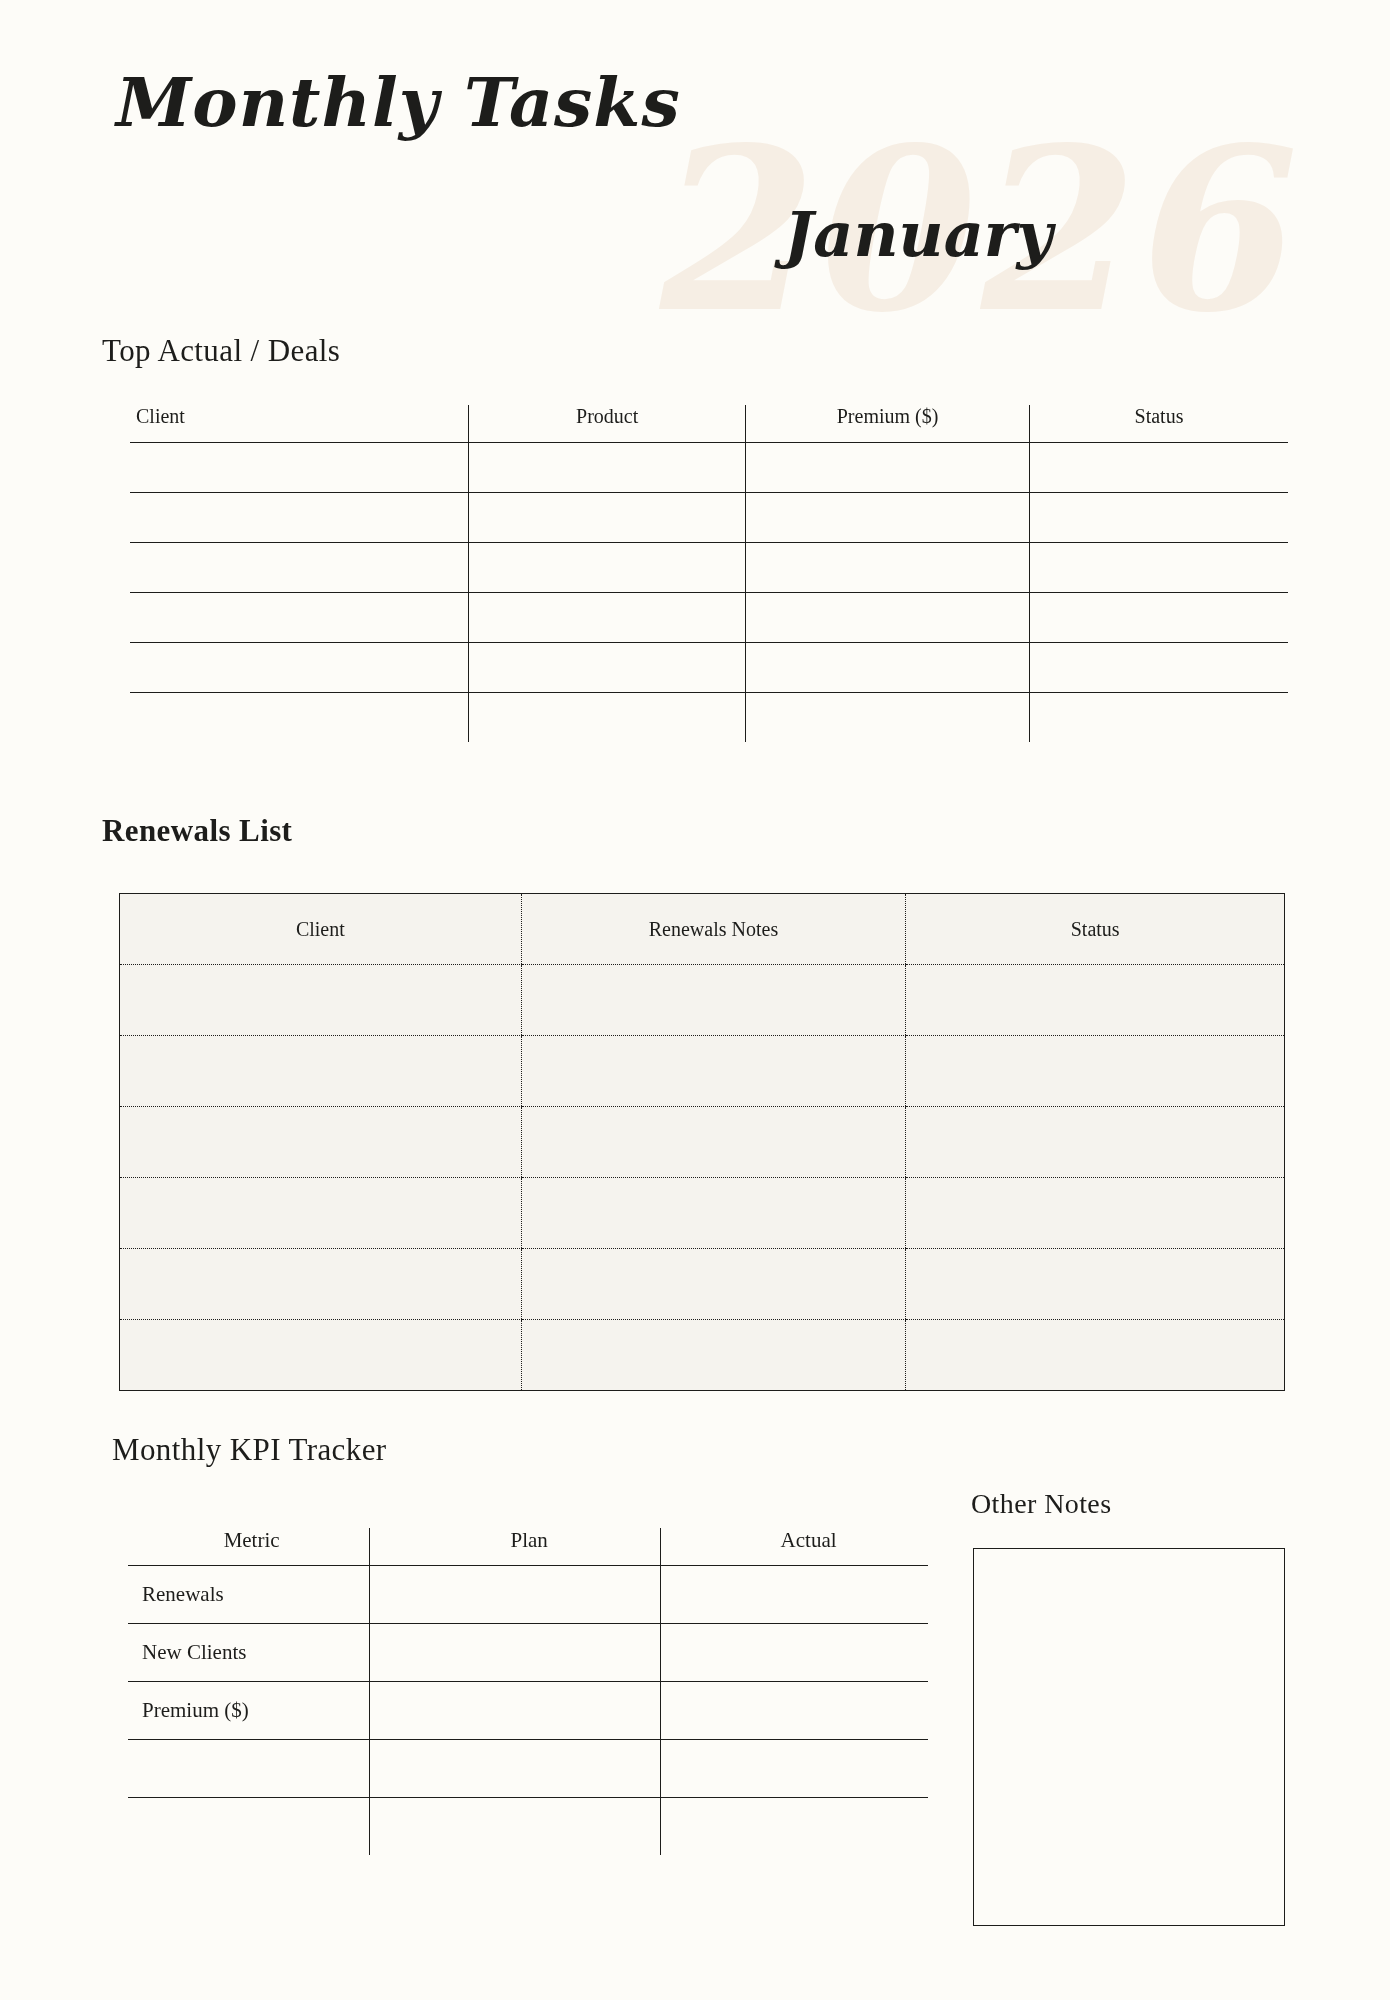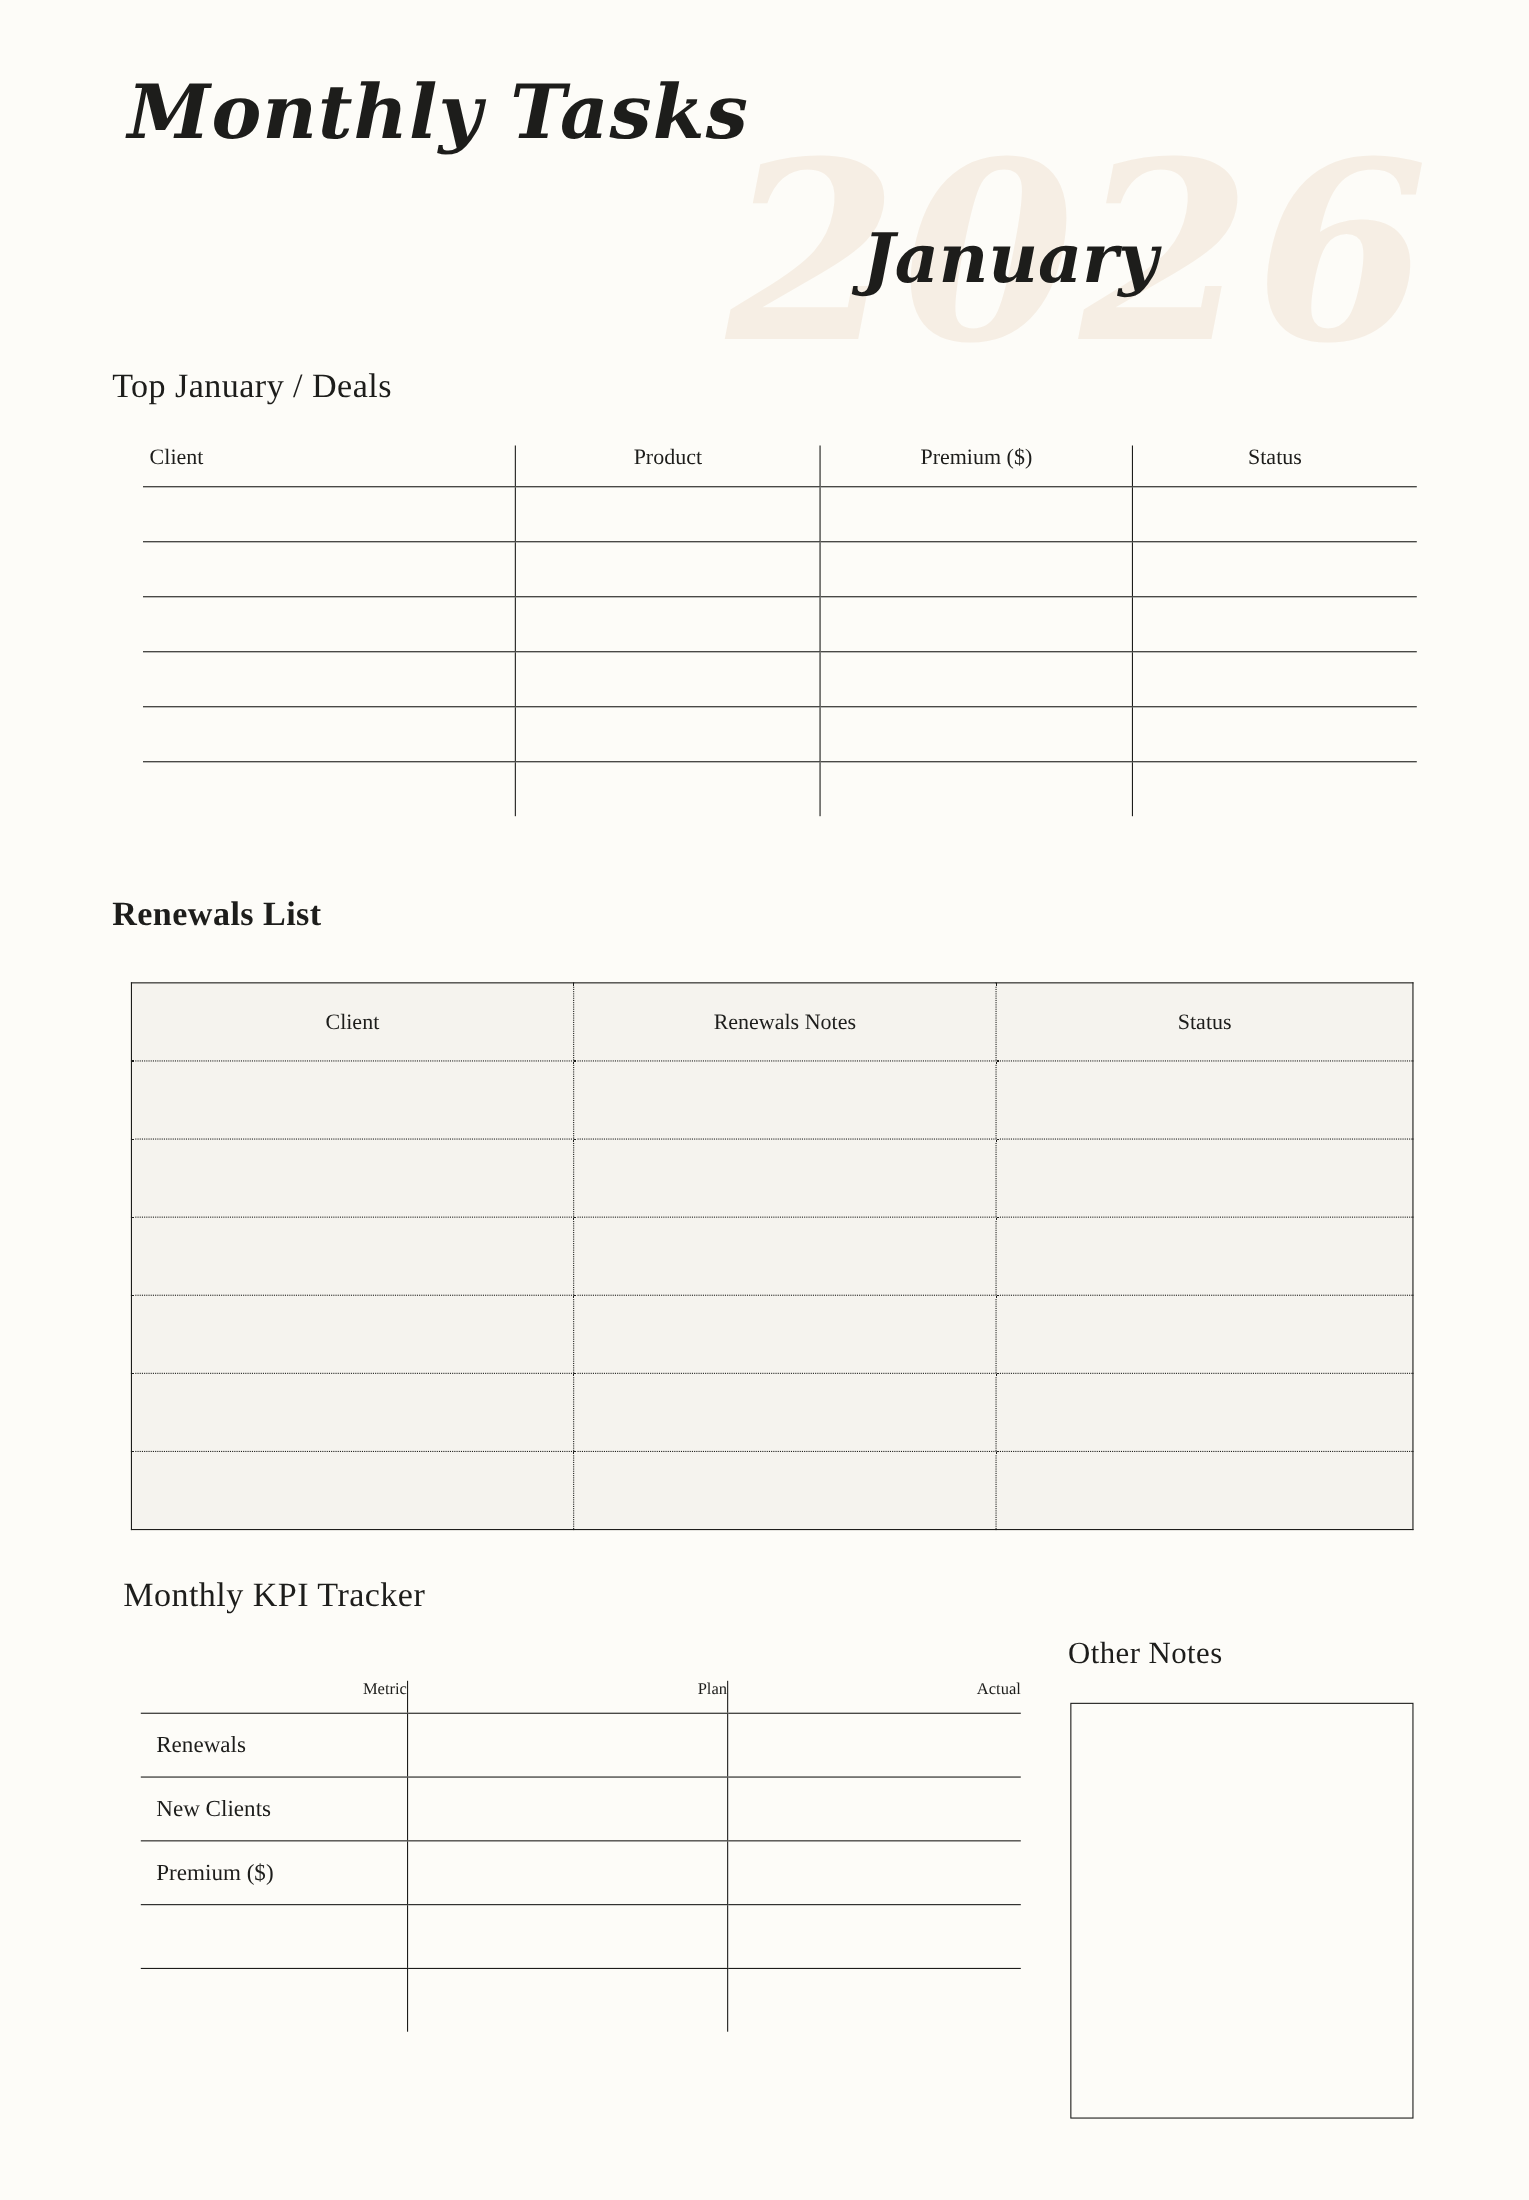--- a/index.html
+++ b/index.html
@@ -131,22 +131,22 @@
   .kpi-table {
     position: absolute;
     top: 1528px;
     left: 128px;
     width: 800px;
     border-collapse: collapse;
     z-index: 2;
   }
   .kpi-table th {
     font-weight: normal;
-    font-size: 15px;
-    text-align: right;
+    font-size: 21px;
+    text-align: center;
     padding: 0 0 12px 6px;
     border-bottom: 1.5px solid #1d1d1b;
   }
   .kpi-table th.k1 { width: 252px; }
   .kpi-table th.k2 { width: 288px; border-left: 1.5px solid #1d1d1b; padding-left: 28px;}
   .kpi-table th.k3 { width: 260px; border-left: 1.5px solid #1d1d1b; padding-left: 28px;}
   .kpi-table td {
     height: 55px;
     font-size: 21px;
     border-bottom: 1.5px solid #1d1d1b;
@@ -172,21 +172,21 @@
   }
 </style>
 </head>
 <body>
 
 <div class="watermark">2026</div>
 
 <div class="title-main">Monthly Tasks</div>
 <div class="title-month">January</div>
 
-<div class="section-heading" id="top-clients-heading">Top January / Deals</div>
+<div class="section-heading" id="top-clients-heading">Top Actual / Deals</div>
 
 <table class="deals-table">
   <thead>
     <tr>
       <th class="c1">Client</th>
       <th class="c2">Product</th>
       <th class="c3">Premium ($)</th>
       <th class="c4">Status</th>
     </tr>
   </thead>

